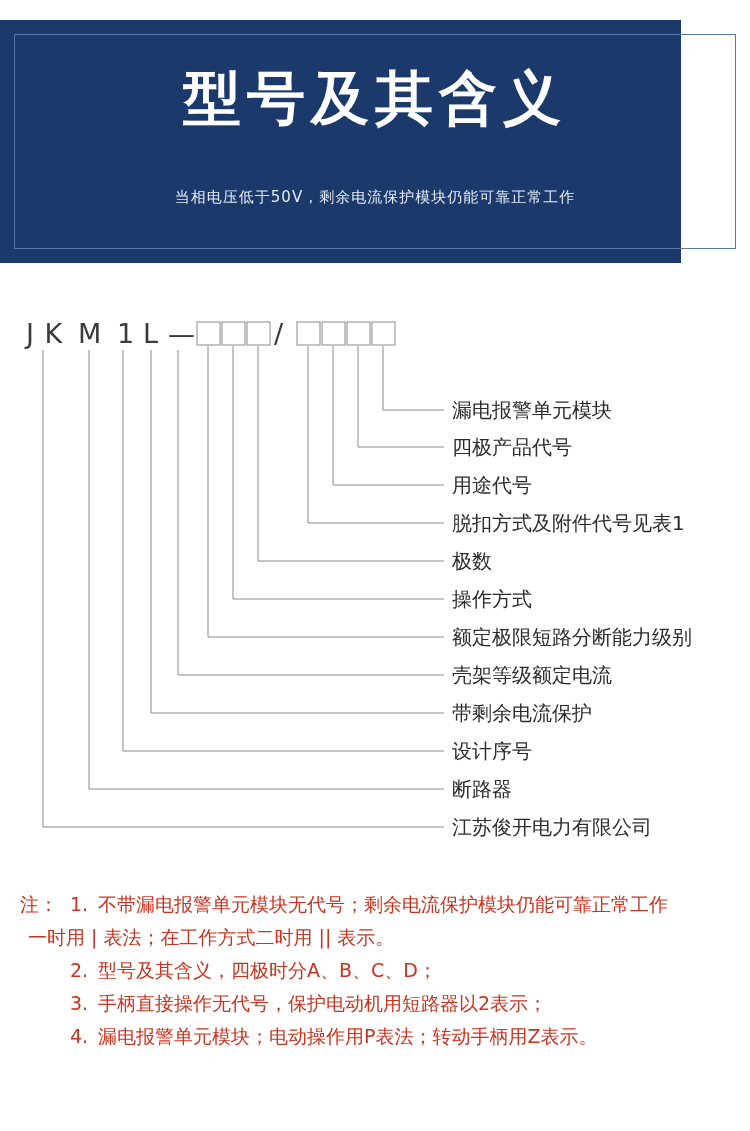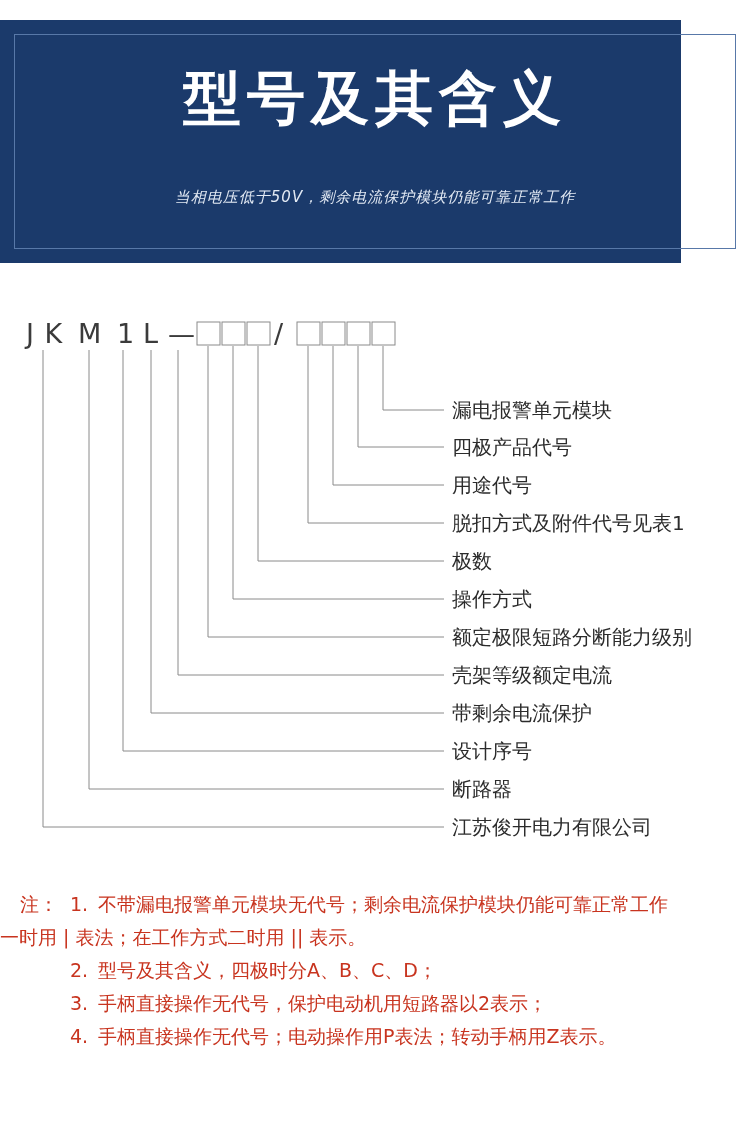--- a/index.html
+++ b/index.html
@@ -49,21 +49,20 @@
   }
   .banner-sub {
     position: absolute;
     left: 0;
     top: 168px;
     width: 750px;
     text-align: center;
     color: #e3eaf4;
     font-size: 15px;
     letter-spacing: 1px;
-    font-style: italic;
   }
 
   
   .diagram {
     position: absolute;
     left: 0;
     top: 243px;
     width: 644px;
     height: 640px;
   }
@@ -110,20 +109,21 @@
   }
   .note-prefix {
     width: 50px;
     flex: 0 0 50px;
     white-space: nowrap;
   }
   .note-body {
     flex: 1 1 auto;
   }
   .note-cont {
+    margin-left: 28px;
   }
 </style>
 </head>
 <body>
 
 <div class="banner">
   <div class="banner-frame"></div>
   <div class="banner-title">型号及其含义</div>
   <div class="banner-sub">当相电压低于50V，剩余电流保护模块仍能可靠正常工作</div>
 </div>
@@ -205,16 +205,16 @@
 
   <div class="note-row">
     <span class="note-prefix"></span>
     <span class="note-prefix" style="width:28px;flex:0 0 28px;">3.</span>
     <span class="note-body">手柄直接操作无代号，保护电动机用短路器以2表示；</span>
   </div>
 
   <div class="note-row">
     <span class="note-prefix"></span>
     <span class="note-prefix" style="width:28px;flex:0 0 28px;">4.</span>
-    <span class="note-body">手柄直接操作无代号；电动操作用P表法；转动手柄用Z表示。</span>
+    <span class="note-body">漏电报警单元模块；电动操作用P表法；转动手柄用Z表示。</span>
   </div>
 
 </div>
 
 </body></html>

